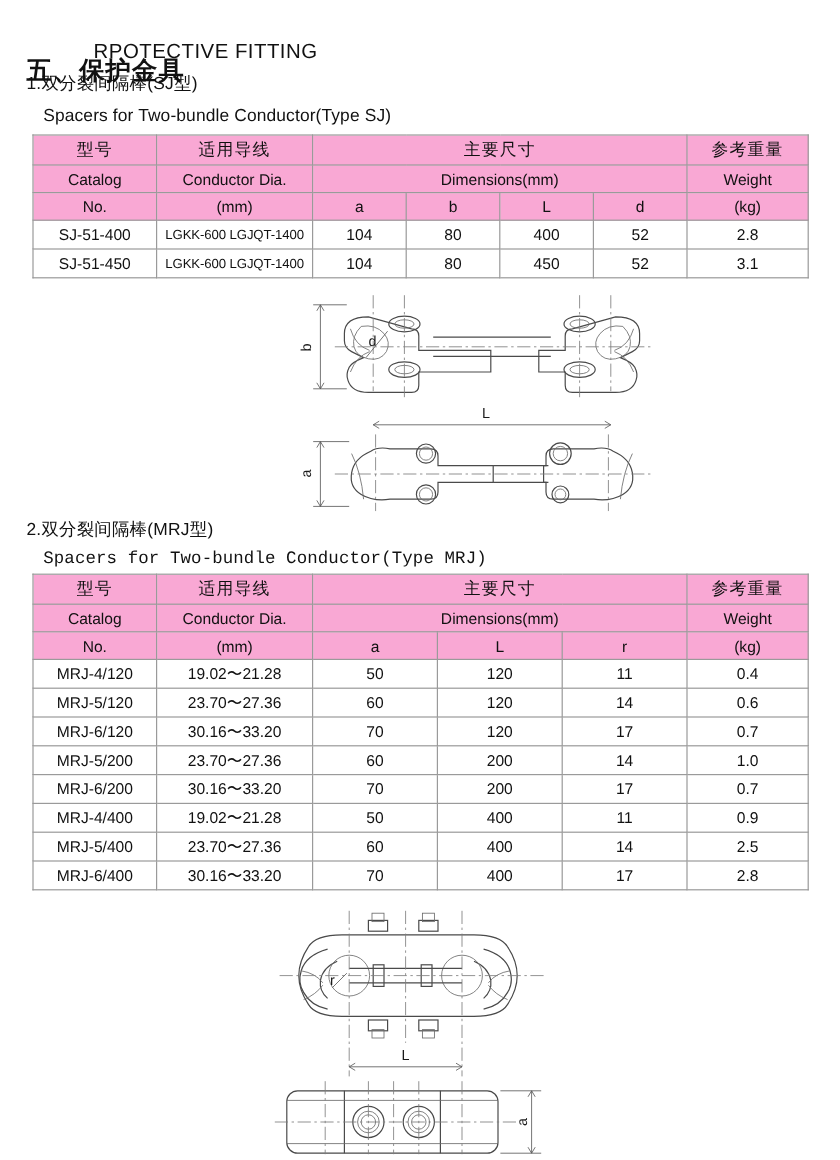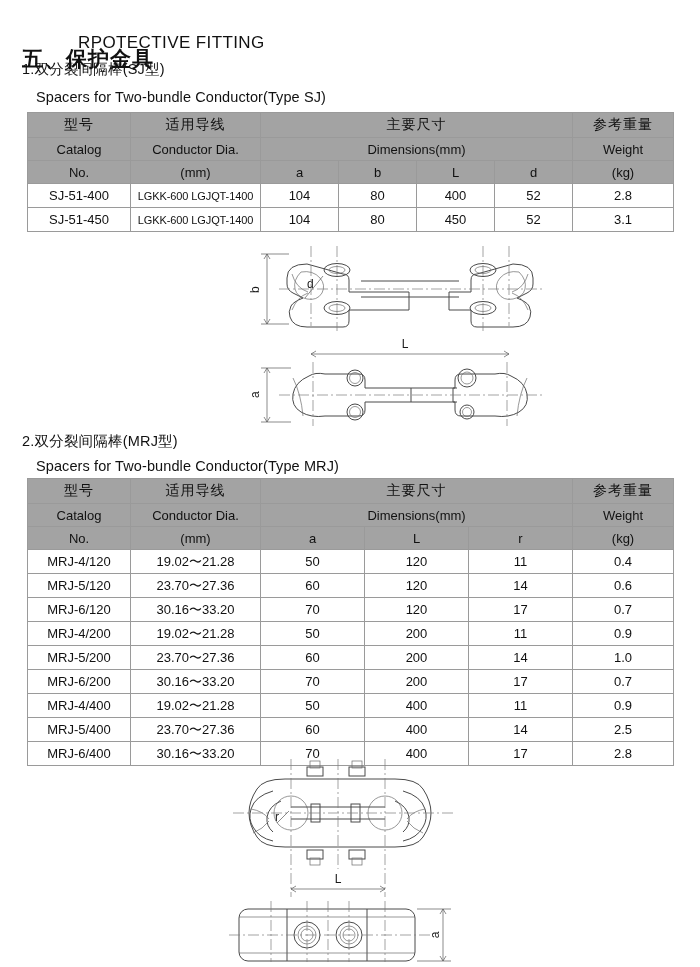--- a/index.html
+++ b/index.html
@@ -44,21 +44,21 @@
   }
   .sec-title-en {
     position: absolute;
     font-size: 14.5px;
     color: #111;
     letter-spacing: 0.1px;
   }
   #sec1-cn { left: 22px; top: 60px; }
   #sec1-en { left: 36px; top: 89px; }
   #sec2-cn { left: 22px; top: 432px; }
-  #sec2-en { left: 36px; top: 458px; }
+  #sec2-en { left: 36px; top: 458px; font-family: Liberation Mono, monospace; }
 
   
   .spec-table {
     position: absolute;
     border-collapse: collapse;
     table-layout: fixed;
     font-size: 13px;
     color: #111;
   }
   #table-sj { left: 27px; top: 112px; width: 646px; }
@@ -66,21 +66,21 @@
 
   .spec-table th,
   .spec-table td {
     border: 1px solid #9a9a9a;
     text-align: center;
     vertical-align: middle;
     padding: 0;
     font-weight: normal;
   }
   .spec-table thead th {
-    background: #a3a3a3;
+    background: #f9a8d4;
   }
   .hdr-cn { font-size: 14px; height: 24px; letter-spacing: 1px; }
   .hdr-en { font-size: 13px; height: 22px; }
   .hdr-unit { font-size: 13px; height: 22px; margin-left: 36px; }
   .spec-table tbody td { height: 23px; background: #ffffff; }
   .cell-small { font-size: 11px; letter-spacing: -0.1px; }
 
   
   .drawing {
     position: absolute;
@@ -297,28 +297,20 @@
       </tr>
       <tr>
         <td>MRJ-6/120</td>
         <td>30.16〜33.20</td>
         <td>70</td>
         <td>120</td>
         <td>17</td>
         <td>0.7</td>
       </tr>
       <tr>
-        <td>MRJ-4/200</td>
-        <td>19.02〜21.28</td>
-        <td>50</td>
-        <td>200</td>
-        <td>11</td>
-        <td>0.9</td>
-      </tr>
-      <tr>
         <td>MRJ-5/200</td>
         <td>23.70〜27.36</td>
         <td>60</td>
         <td>200</td>
         <td>14</td>
         <td>1.0</td>
       </tr>
       <tr>
         <td>MRJ-6/200</td>
         <td>30.16〜33.20</td>

